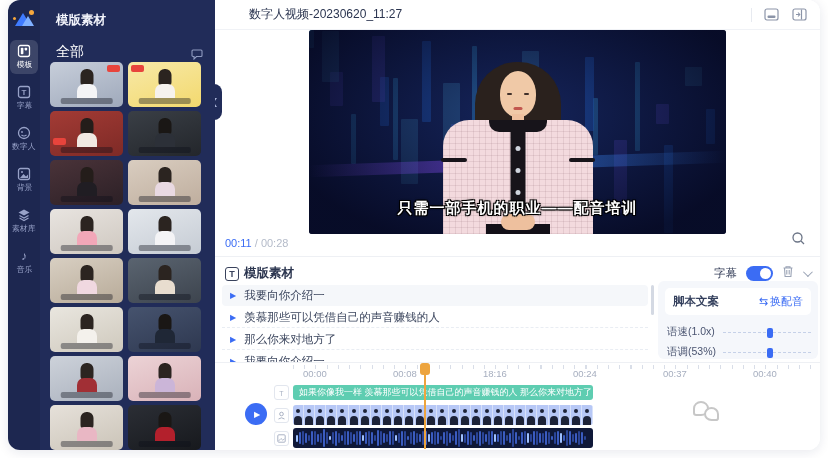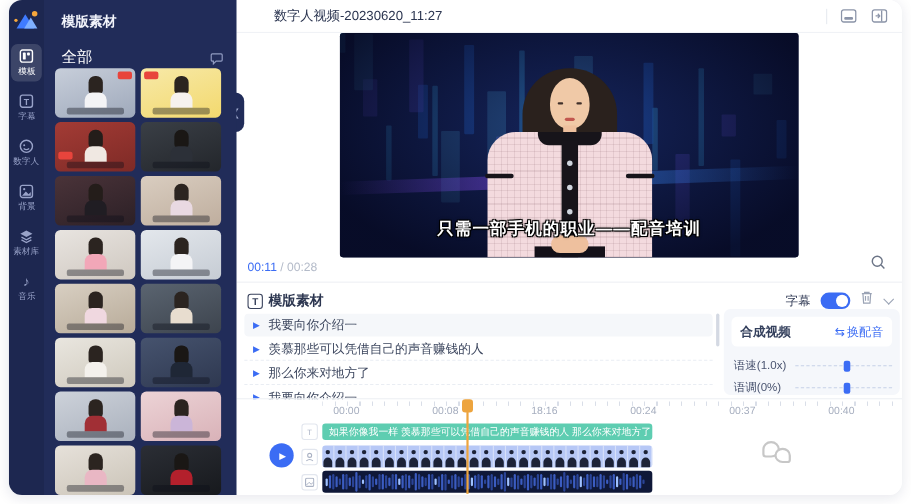--- a/index.html
+++ b/index.html
@@ -403,34 +403,34 @@
           </div>
         <div class="s-row">
             <span class="tri">▶</span>
             <span>我要向你介绍一…</span>
           </div>
       </div>
       <div class="scrollbar"></div>
 
       <div class="voice-card">
         <div class="voice-name-row">
-          <span class="voice-name">合成视频</span>
+          <span class="voice-name">脚本文案</span>
           <span class="voice-change">
             <span>⇆</span>
             <span>换配音</span>
           </span>
         </div>
         <div class="slider-row" style="top:44px;">
           <span class="slider-lbl">语速(1.0x)</span>
           <div class="slider-track">
               <div class="slider-knob"></div>
             </div>
         </div>
         <div class="slider-row" style="top:64px;">
-          <span class="slider-lbl">语调(0%)</span>
+          <span class="slider-lbl">语调(53%)</span>
           <div class="slider-track">
               <div class="slider-knob"></div>
             </div>
         </div>
       </div>
     </div>
 
     <div class="tl-sec">
       <div class="ruler-ticks"></div>
       <span class="ruler-lbl" style="left:88px;">00:00</span>

